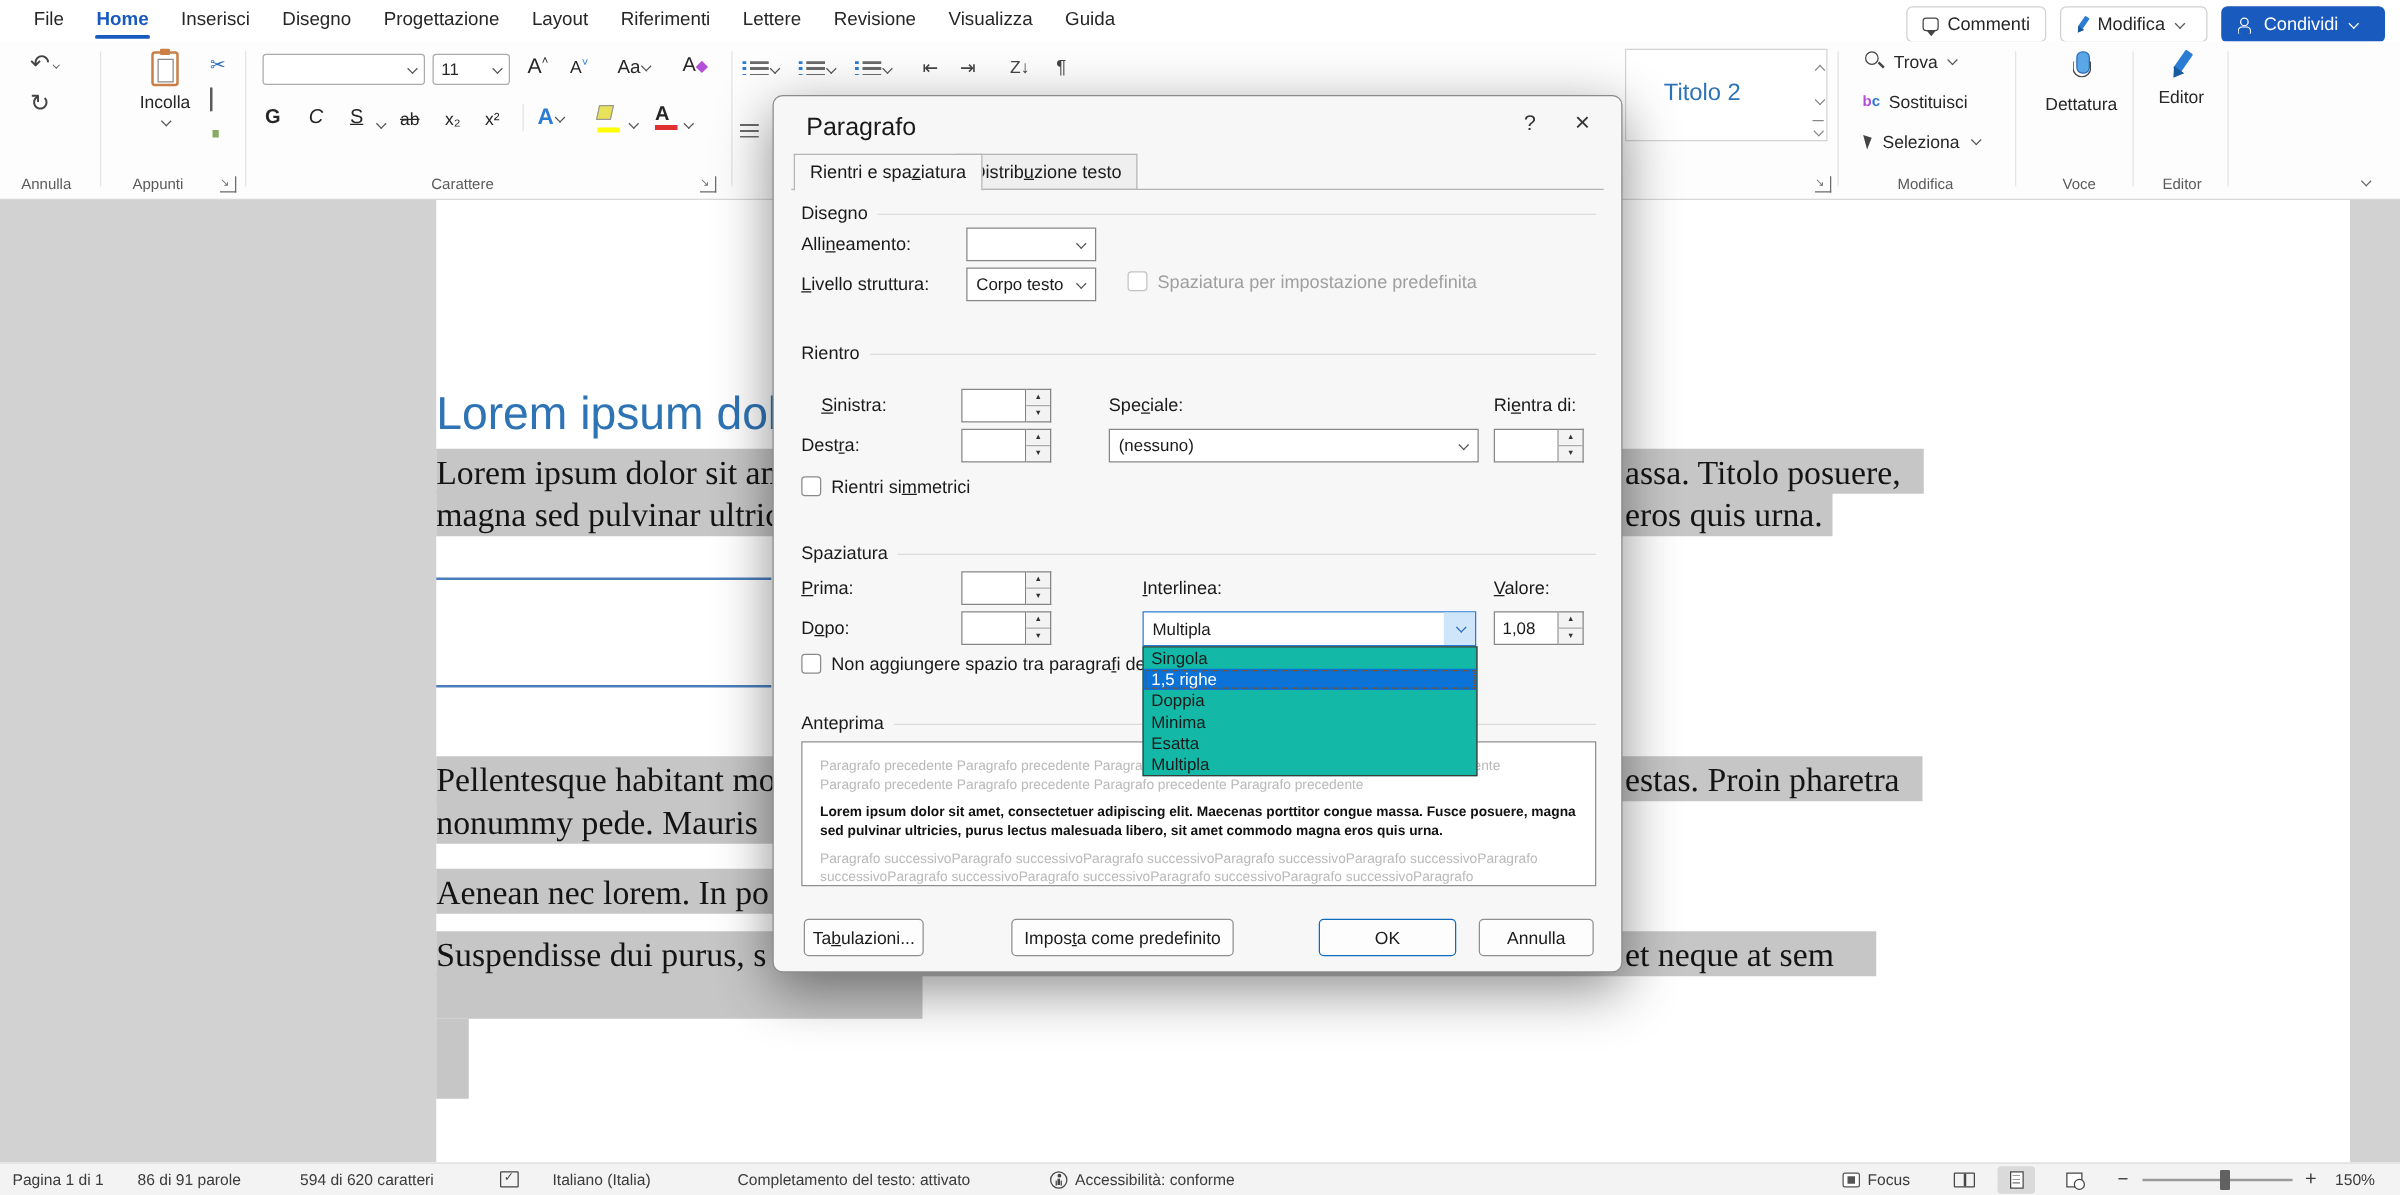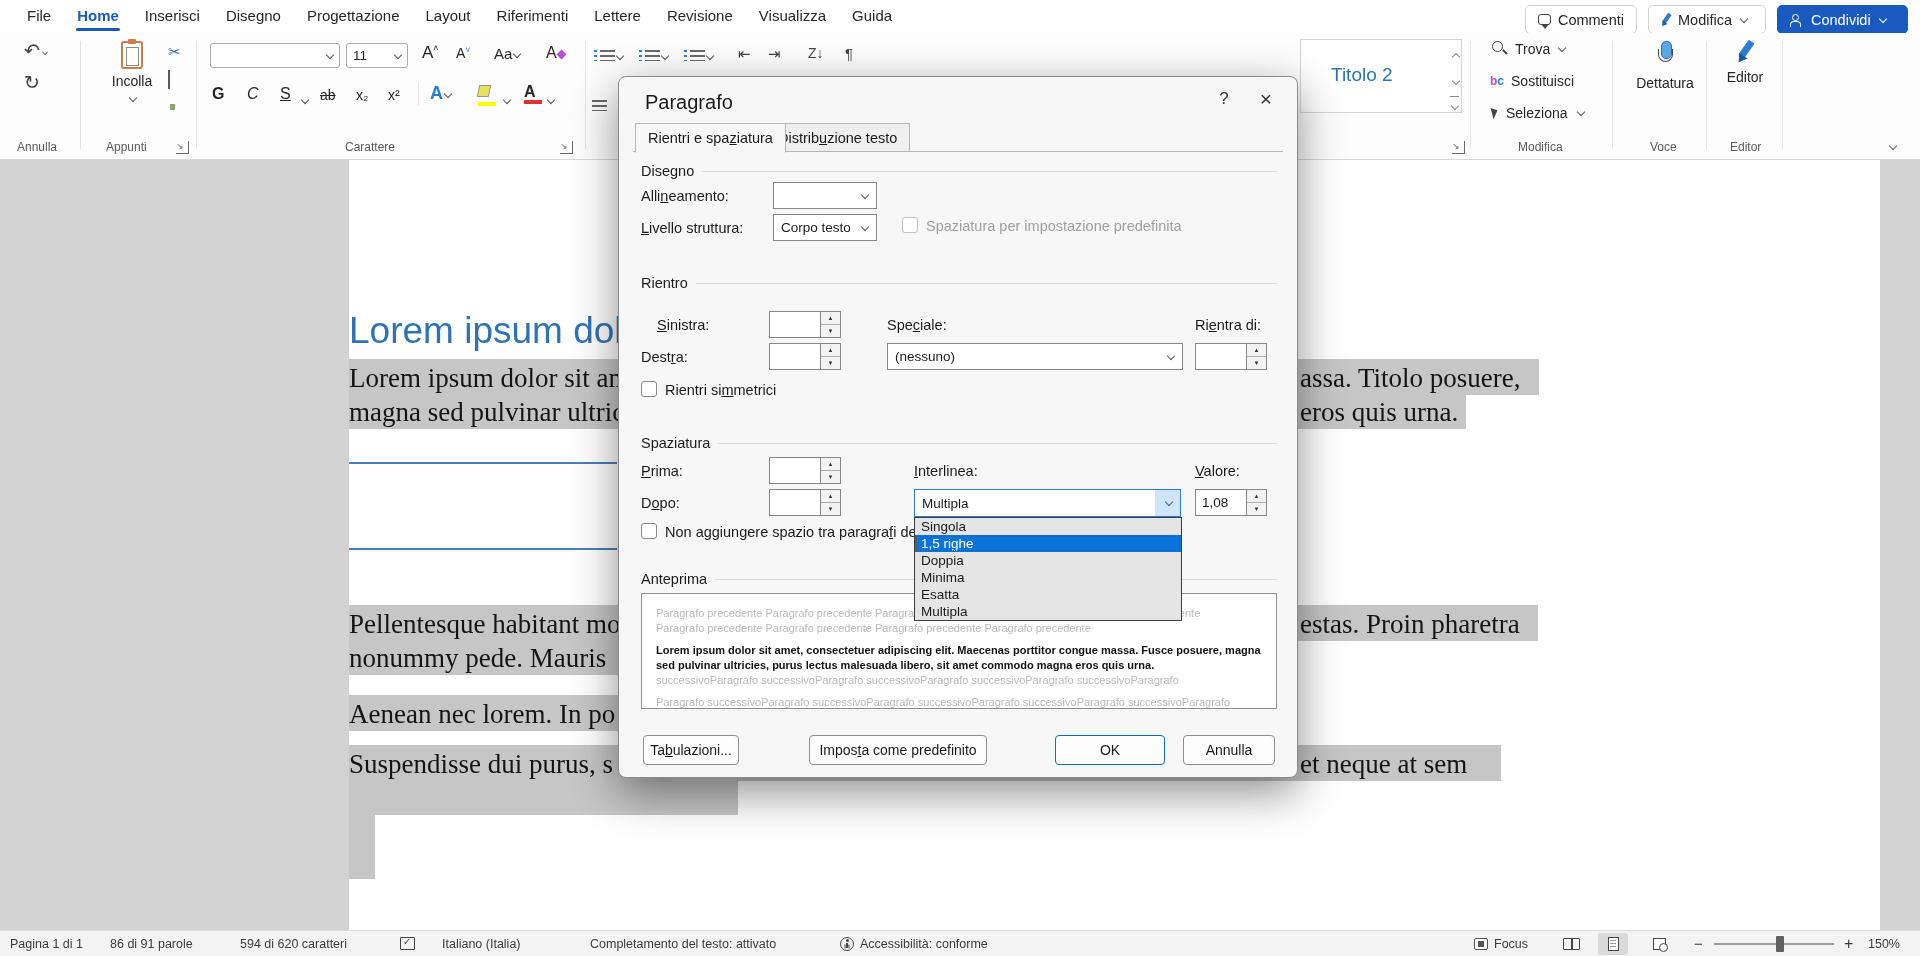--- a/index.html
+++ b/index.html
@@ -91,21 +91,21 @@
   .inp { position:absolute; height:27px; background:#fff; border:1px solid #868686; font-size:13.5px; color:#1a1a1a; display:flex; align-items:center; padding:0 6px; }
   .spn { position:absolute; width:20px; height:27px; border:1px solid #868686; border-left:none; background:#f3f3f3; display:flex; flex-direction:column; }
   .spn > div { flex:1; display:flex; align-items:center; justify-content:center; font-size:6px; color:#333; }
   .spn > div + div { border-top:1px solid #adadad; }
   .combo { position:absolute; height:27px; background:#fff; border:1px solid #868686; display:flex; align-items:center; justify-content:space-between; font-size:13.5px; color:#1a1a1a; padding:0 0 0 7px; }
   .combo .cbx { width:25px; height:100%; display:flex; align-items:center; justify-content:center; }
   .combo.open { border:1px solid #2b7cd3; height:28px; }
   .combo.open .cbx { background:#cfe6fa; }
   .ckb { position:absolute; width:16px; height:16px; border:1px solid #8a8a8a; border-radius:3px; background:#fff; }
   .ckb.dis { border-color:#c3c3c3; }
-  .dd { position:absolute; left:295px; top:440px; width:268px; background:#e5e5e5; border:1px solid #3c3c3c; z-index:20; }
+  .dd { position:absolute; left:295px; top:440px; width:268px; background:#14b8a6; border:1px solid #3c3c3c; z-index:20; }
   .dd .it { height:17px; display:flex; align-items:center; padding-left:6px; font-size:13.5px; color:#1a1a1a; }
   .dd .it.sel { background:#0b72d7; color:#fff; outline:1px dotted #8a4a12; outline-offset:-2px; }
   .pvbox { position:absolute; left:22px; top:516px; width:636px; height:116px; background:#fff; border:1px solid #8f8f8f; padding:12px 14px; }
   .pvline { font-size:11px; line-height:15px; white-space:nowrap; overflow:hidden; }
   .pvgray { color:#b9b9b9; }
   .pvbody { color:#111; font-weight:bold; }
   .dbtn { position:absolute; height:30px; border:1px solid #8f8f8f; border-radius:4px; background:#fdfdfd; display:flex; align-items:center; justify-content:center; font-size:14px; color:#1a1a1a; }
   .dbtn.primary { border:1.6px solid #0f6cbd; }
 
   
@@ -381,22 +381,22 @@
     </div>
 
     <div class="ghead" style="top:494px;">
         <span>Anteprima</span>
       </div>
     <div class="pvbox">
       <div class="pvline pvgray">Paragrafo precedente Paragrafo precedente Paragrafo precedente Paragrafo precedente Paragrafo precedente</div>
       <div class="pvline pvgray">Paragrafo precedente Paragrafo precedente Paragrafo precedente Paragrafo precedente</div>
       <div class="pvline pvbody" style="margin-top:7px;">Lorem ipsum dolor sit amet, consectetuer adipiscing elit. Maecenas porttitor congue massa. Fusce posuere, magna</div>
       <div class="pvline pvbody">sed pulvinar ultricies, purus lectus malesuada libero, sit amet commodo magna eros quis urna.</div>
+      <div class="pvline pvgray" style="margin-top:7px;">Paragrafo successivoParagrafo successivoParagrafo successivoParagrafo successivoParagrafo successivoParagrafo</div>
       <div class="pvline pvgray">successivoParagrafo successivoParagrafo successivoParagrafo successivoParagrafo successivoParagrafo</div>
-      <div class="pvline pvgray" style="margin-top:7px;">Paragrafo successivoParagrafo successivoParagrafo successivoParagrafo successivoParagrafo successivoParagrafo</div>
     </div>
 
     <div class="dbtn" style="left:24px;top:658px;width:96px;">Ta<u>b</u>ulazioni...</div>
     <div class="dbtn" style="left:190px;top:658px;width:178px;">Impos<u>t</u>a come predefinito</div>
     <div class="dbtn primary" style="left:436px;top:658px;width:110px;">OK</div>
     <div class="dbtn" style="left:564px;top:658px;width:92px;">Annulla</div>
   </div>
 
   <div id="statusbar">
     <span class="st" style="left:10px;">Pagina 1 di 1</span>

